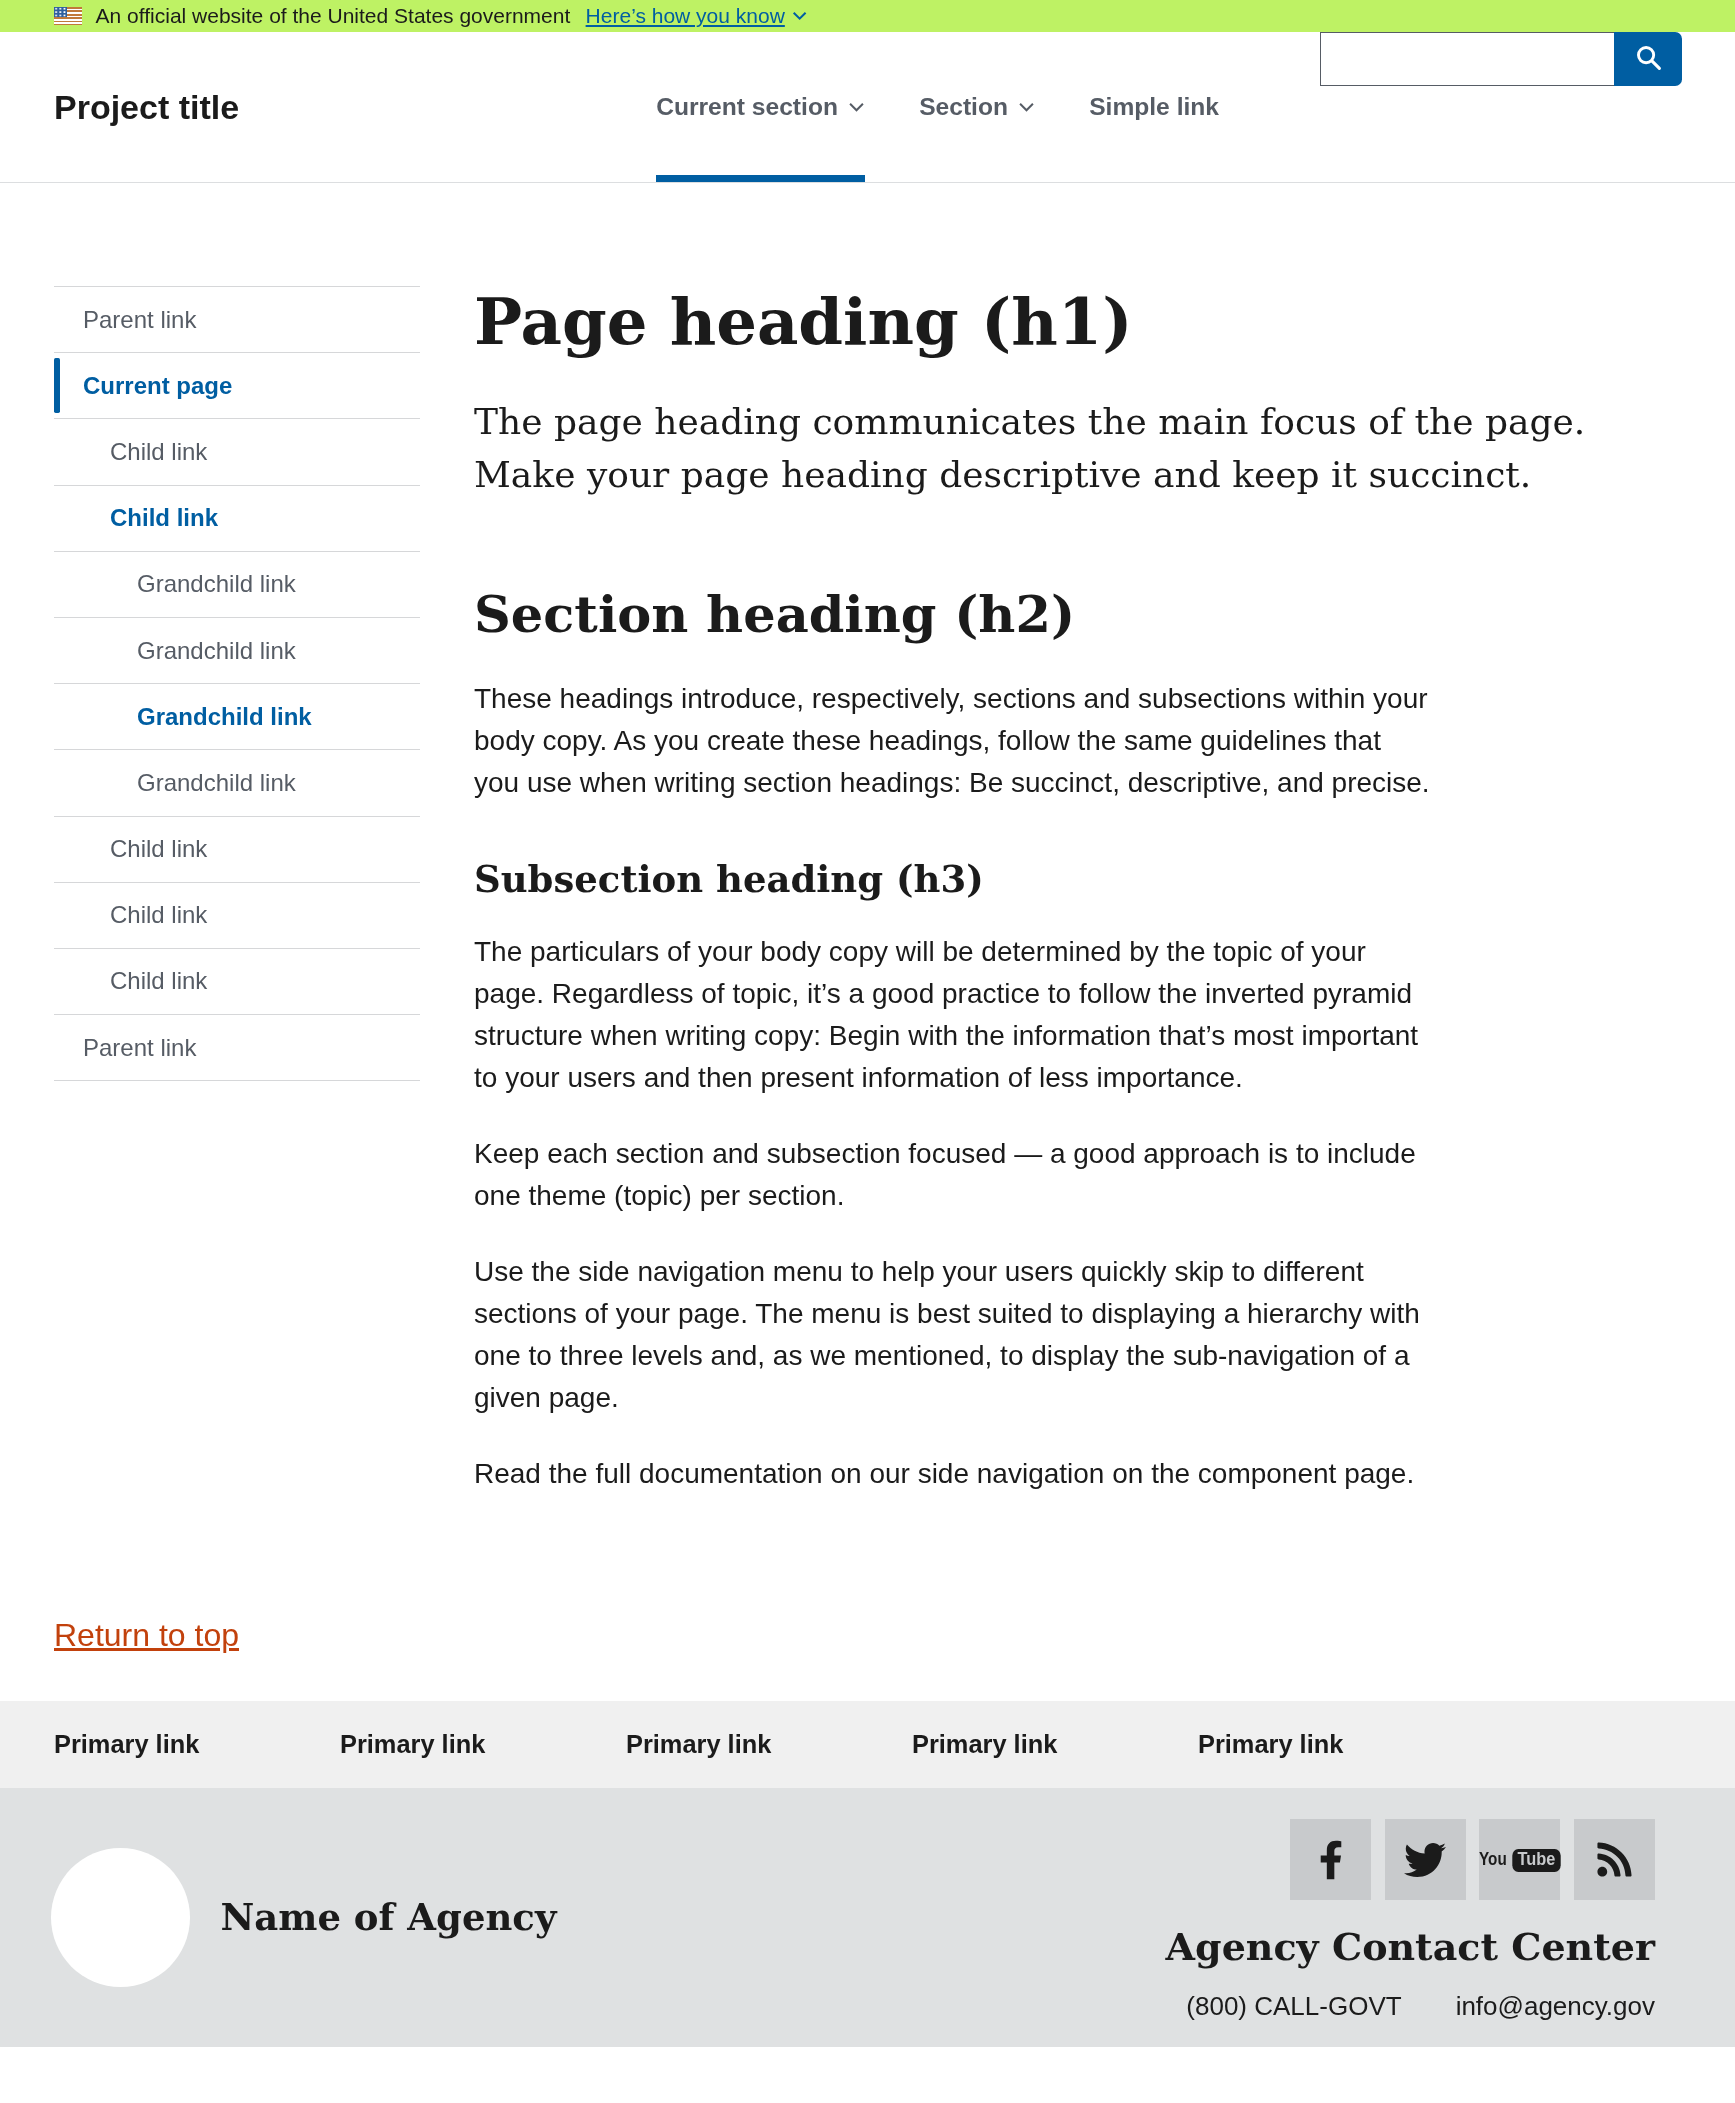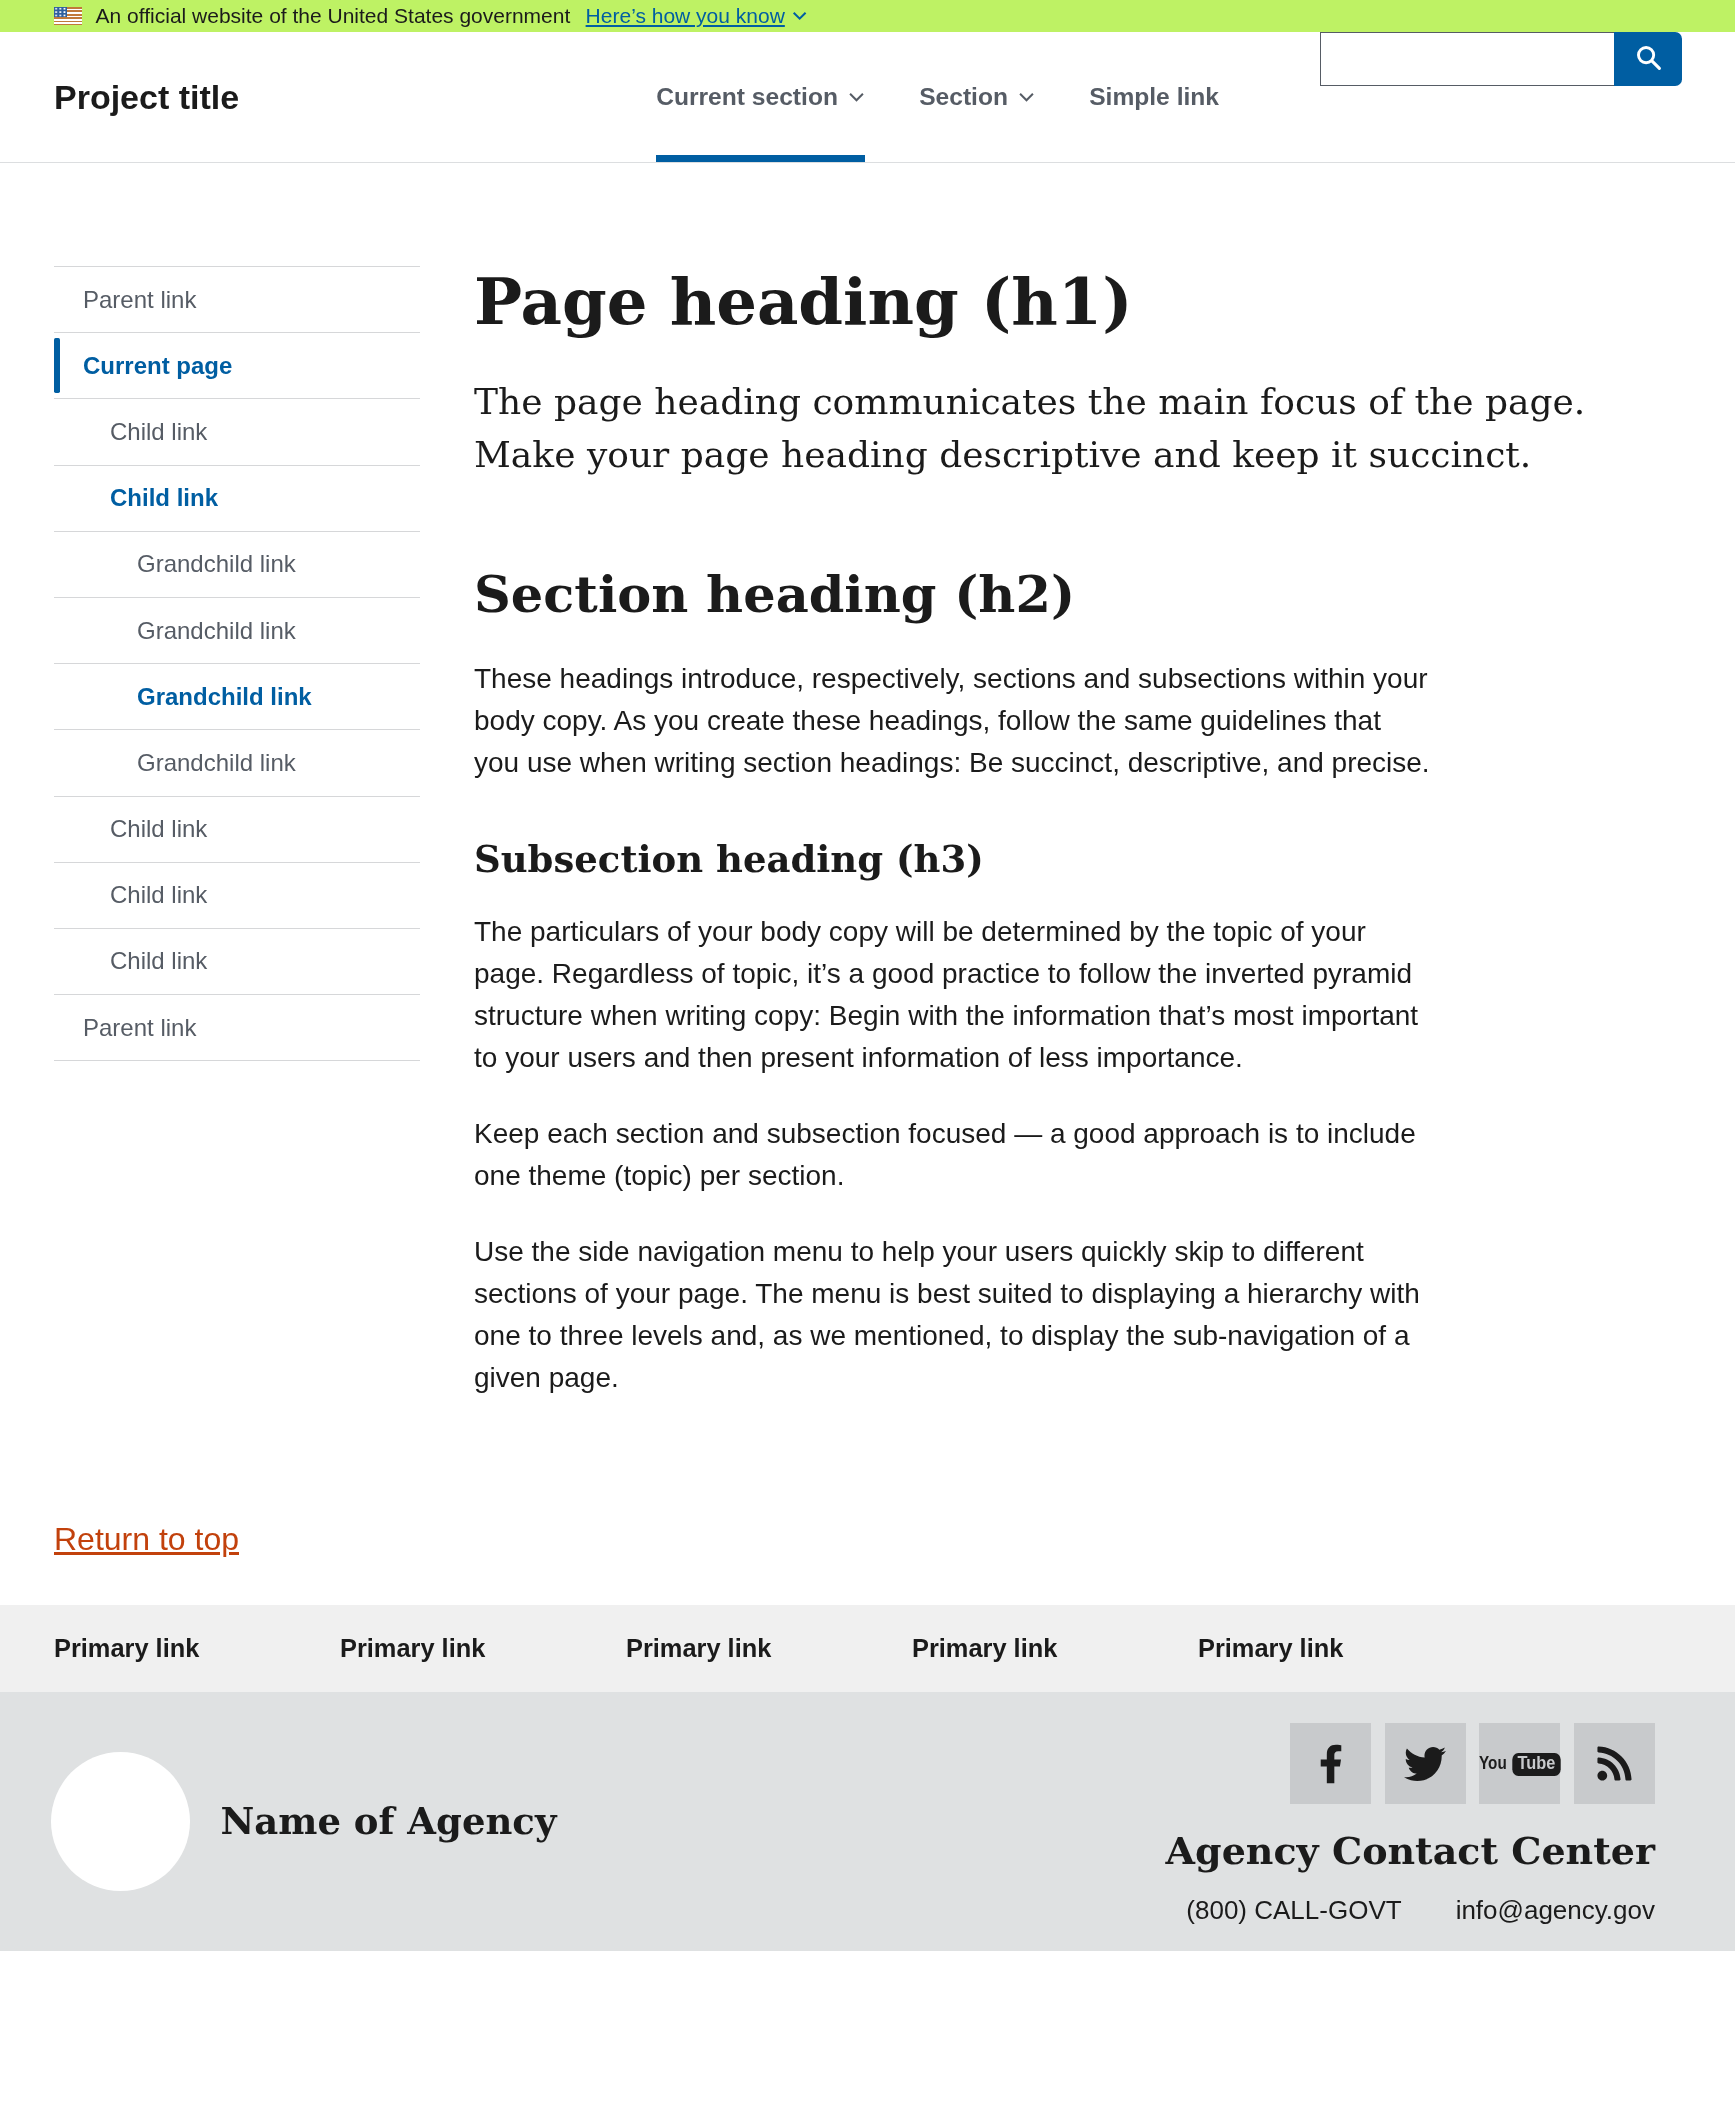--- a/index.html
+++ b/index.html
@@ -37,21 +37,21 @@
   .gov-banner-link {
     color:#005ea2; text-decoration:underline;
     display:inline-flex; align-items:center; gap:6.8px;
   }
   .chev { display:inline-block; }
   .chev svg { display:block; }
 
   
   .site-header {
     background:#fff;
-    height:131px;
+    height:151px;
     border-bottom:1.7px solid #dcdee0;
     display:flex; align-items:center;
     padding:0 54px;
   }
   .project-title { font-size:34px; font-weight:bold; color:#1b1b1b; }
   .header-nav {
     margin-left:auto;
     display:flex; height:100%;
     gap:54px;
   }
@@ -303,20 +303,21 @@
     <p class="lead">The page heading communicates the main focus of the page. Make your page heading descriptive and keep it succinct.</p>
 
     <h2 class="h2">Section heading (h2)</h2>
     <p class="body-p">These headings introduce, respectively, sections and subsections within your body copy. As you create these headings, follow the same guidelines that you use when writing section headings: Be succinct, descriptive, and precise.</p>
 
     <h3 class="h3">Subsection heading (h3)</h3>
     <p class="body-p">The particulars of your body copy will be determined by the topic of your page. Regardless of topic, it’s a good practice to follow the inverted pyramid structure when writing copy: Begin with the information that’s most important to your users and then present information of less importance.</p>
     <p class="body-p">Keep each section and subsection focused — a good approach is to include one theme (topic) per section.</p>
 
     <p class="body-p">Use the side navigation menu to help your users quickly skip to different sections of your page. The menu is best suited to displaying a hierarchy with one to three levels and, as we mentioned, to display the sub-navigation of a given page.</p>
+    <p class="body-p">Read the full documentation on our side navigation on the component page.</p>
   </main>
 </div>
 
 <div class="return-top-wrap">
   <a class="return-top">Return to top</a>
 </div>
 
 <footer>
   <nav class="footer-primary">
     <a>Primary link</a>

